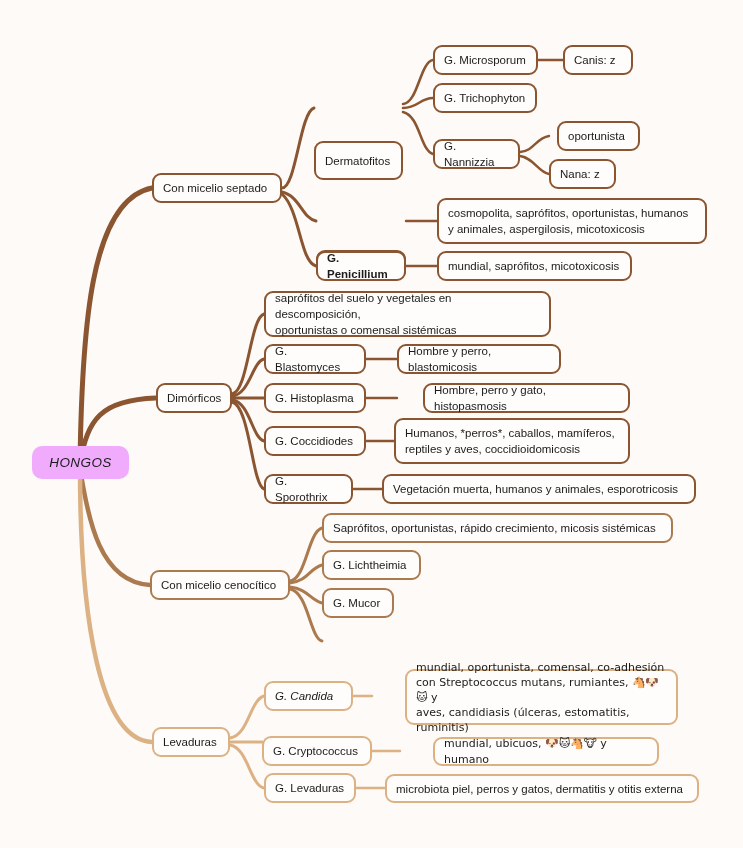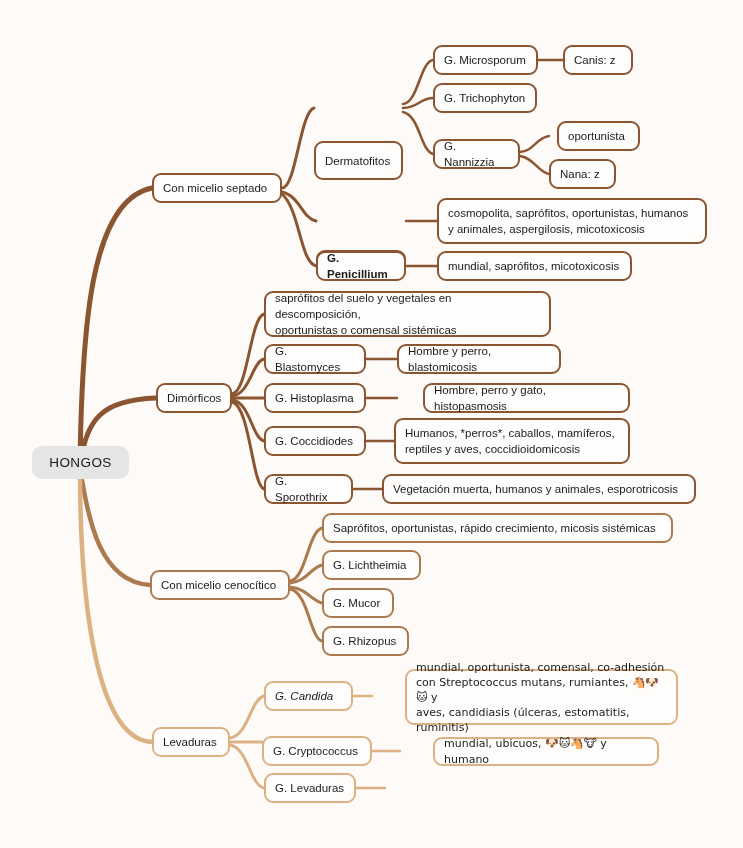--- a/index.html
+++ b/index.html
@@ -22,28 +22,29 @@
     color:#1b1b1b;
     font-size:11.5px;
     line-height:16px;
     padding:5px 9px;
     white-space:pre-line;
     display:flex;
     align-items:center;
     z-index:2;
   }
   .node.root{
-    background:#e5e5e5;
+    background:#f0abfc;
     border:none;
     border-radius:10px;
     font-size:13.5px;
     letter-spacing:.4px;
     font-weight:400;
     padding:8px 14px;
     box-shadow:none;
+    font-style:italic;
   }
   
   .c-dark{border-color:#8a5530;}
   .c-mid{border-color:#ab7a4f;}
   .c-light{border-color:#dcb184;}
 
   .emj{font-family:"DejaVu Sans",sans-serif;font-size:11px;margin-left:33px;}
 </style>
 </head>
 <body>
@@ -149,27 +150,27 @@
   <div class="node c-dark" style="left:382px;top:474px;width:314px;height:30px;">Vegetación muerta, humanos y animales, esporotricosis</div>
 
   <div class="node c-mid" style="left:150px;top:570px;width:140px;height:30px;">Con micelio cenocítico</div>
 
   <div class="node c-mid" style="left:322px;top:513px;width:351px;height:30px;">Saprófitos, oportunistas, rápido crecimiento, micosis sistémicas</div>
 
   <div class="node c-mid" style="left:322px;top:550px;width:99px;height:30px;">G. Lichtheimia</div>
 
   <div class="node c-mid" style="left:322px;top:588px;width:72px;height:30px;">G. Mucor</div>
 
-  <div class="node c-mid" style="left:322px;top:626px;width:87px;height:30px;">G. Rhizopus</div>
 
   <div class="node c-light" style="left:152px;top:727px;width:78px;height:30px;">Levaduras</div>
 
   <div class="node c-light" style="left:264px;top:681px;width:89px;height:30px;font-style:italic;">G. Candida</div>
   <div class="node c-light emj" style="left:372px;top:669px;width:273px;height:56px;line-height:15px;">mundial, oportunista, comensal, co-adhesión
 con Streptococcus mutans, rumiantes, 🐴🐶🐱 y
 aves, candidiasis (úlceras, estomatitis, ruminitis)</div>
 
   <div class="node c-light" style="left:262px;top:736px;width:110px;height:30px;">G. Cryptococcus</div>
   <div class="node c-light emj" style="left:400px;top:737px;width:226px;height:29px;">mundial, ubicuos, 🐶🐱🐴🐮 y humano</div>
 
   <div class="node c-light" style="left:264px;top:773px;width:92px;height:30px;">G. Levaduras</div>
+  <div class="node c-light" style="left:385px;top:774px;width:314px;height:29px;">microbiota piel, perros y gatos, dermatitis y otitis externa</div>
 
 </div>
 
 </body></html>

